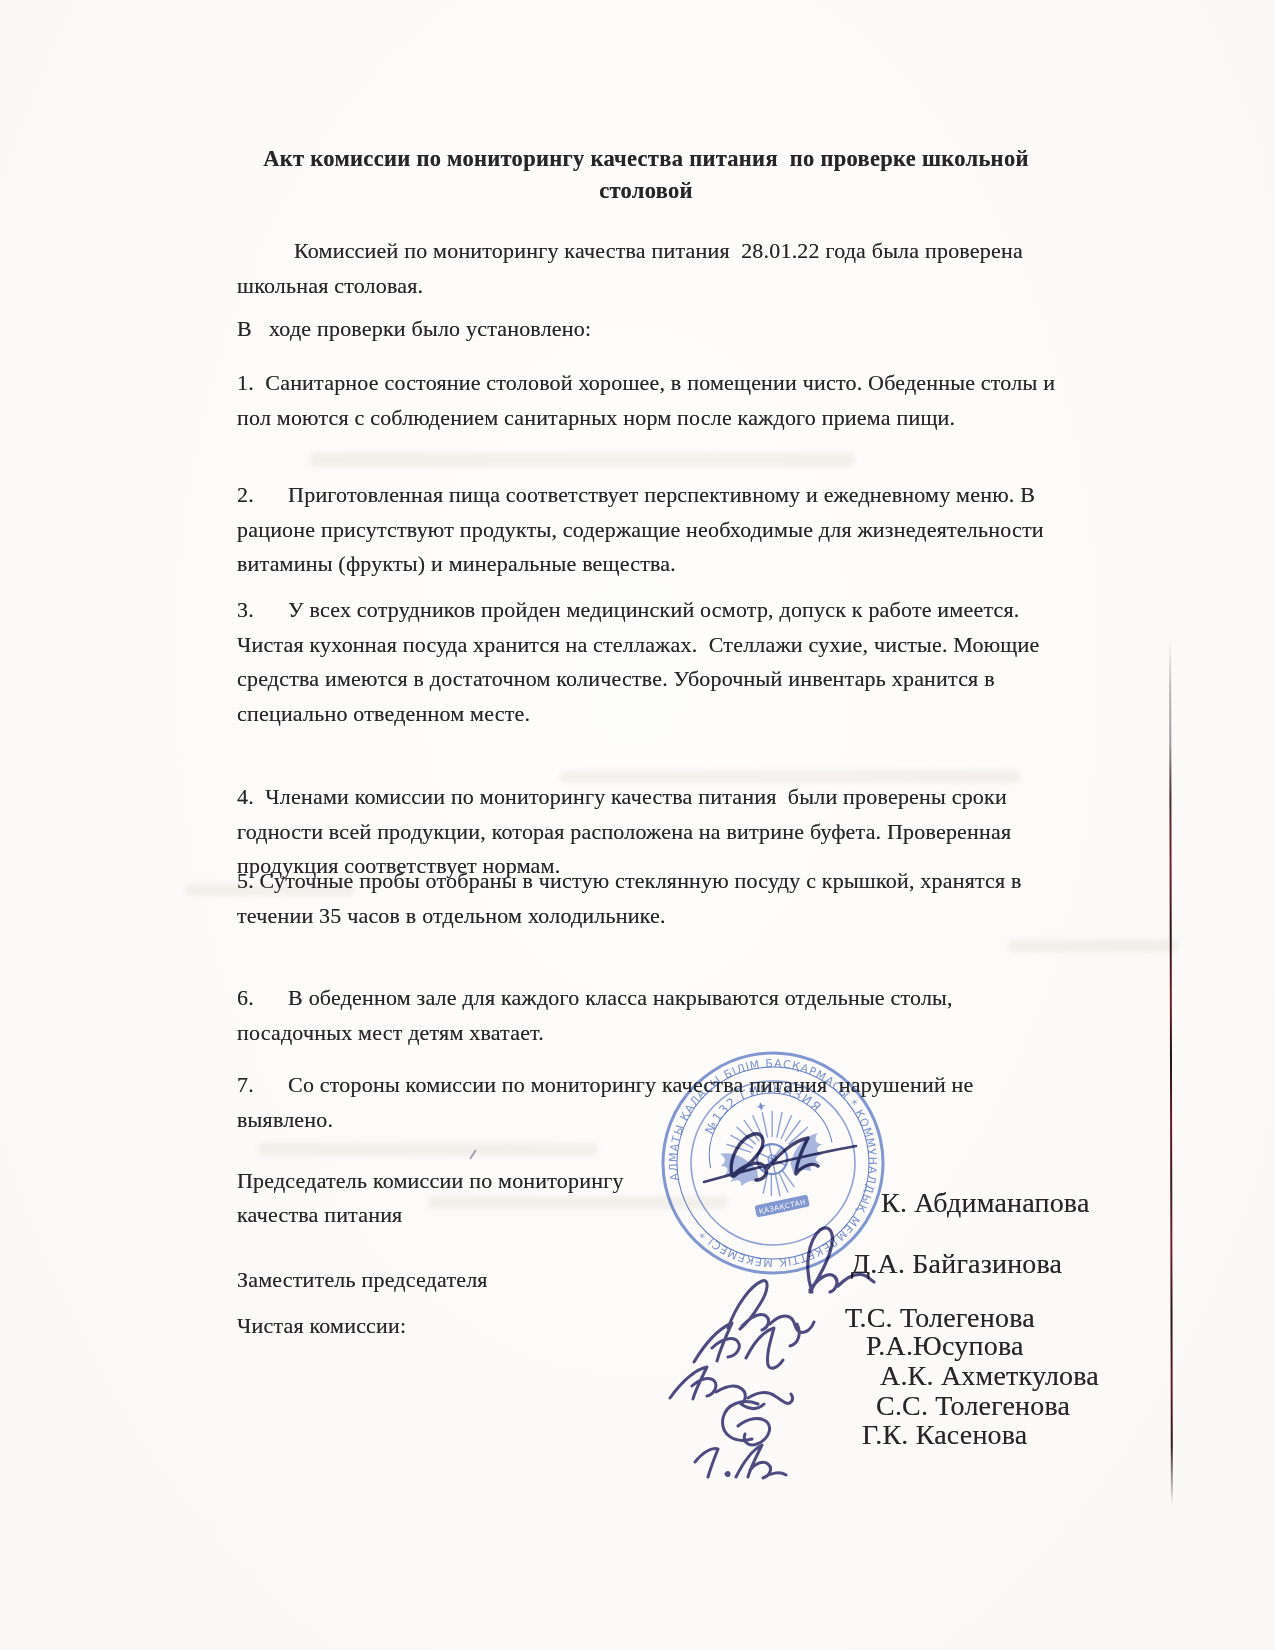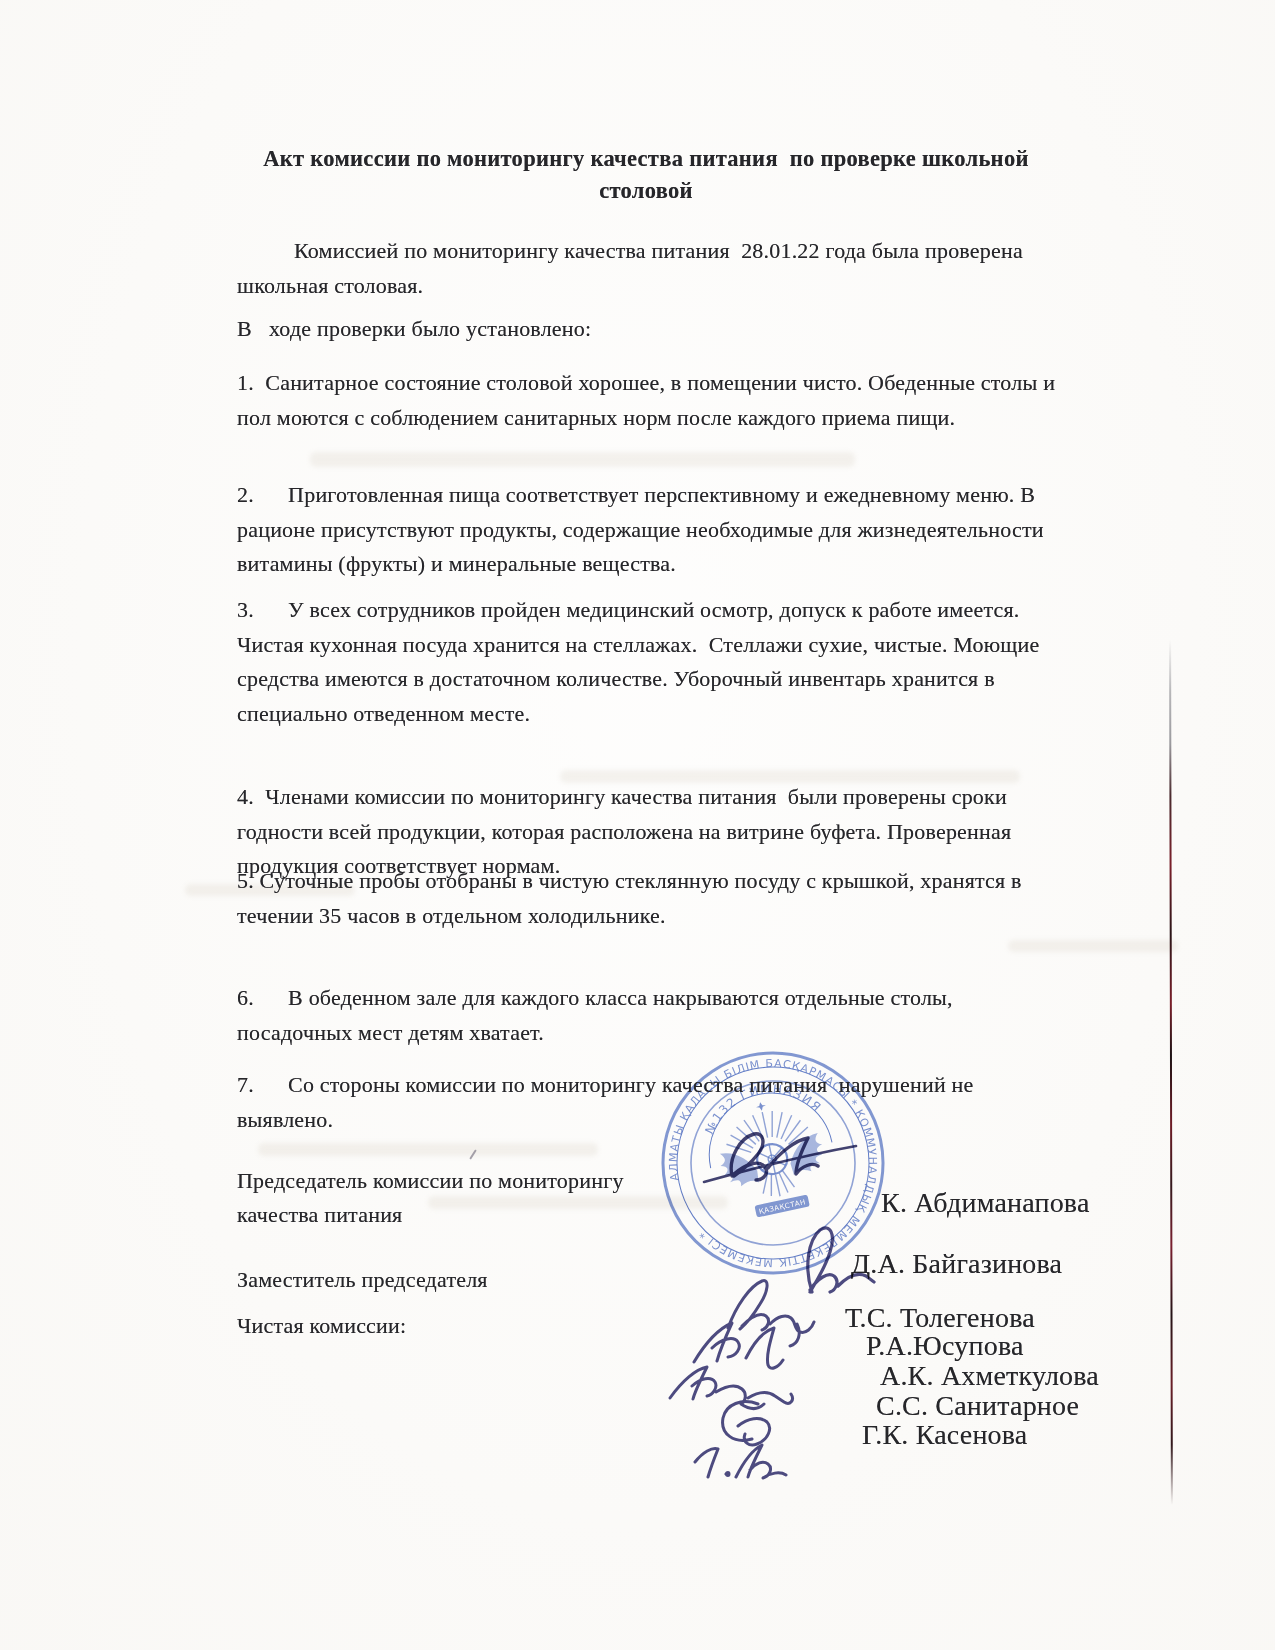--- a/index.html
+++ b/index.html
@@ -83,21 +83,21 @@
 
   <div class="tx sig-label lbl-chair">Председатель комиссии по мониторингу качества питания</div>
   <div class="tx sig-label lbl-deputy">Заместитель председателя</div>
   <div class="tx sig-label lbl-members">Чистая комиссии:</div>
 
   <div class="sig-name n-chair">К. Абдиманапова</div>
   <div class="sig-name n-deputy">Д.А. Байгазинова</div>
   <div class="sig-name n-m0">Т.С. Толегенова</div>
   <div class="sig-name n-m1">Р.А.Юсупова</div>
   <div class="sig-name n-m2">А.К. Ахметкулова</div>
-  <div class="sig-name n-m3">С.С. Санитарное</div>
+  <div class="sig-name n-m3">С.С. Толегенова</div>
   <div class="sig-name n-m4">Г.К. Касенова</div>
 
   <svg class="stamp" viewBox="-117 -117 234 234" font-family="'DejaVu Sans', sans-serif">
     <g transform="rotate(-12)" stroke="#5674c6" fill="none">
       <circle r="110" stroke-width="3" opacity=".8"></circle>
       <circle r="82" stroke-width="1.6" opacity=".7"></circle>
       <path id="ringPath" d="M -96,0 A 96,96 0 1 1 96,0 A 96,96 0 1 1 -96,0"></path>
       <text font-size="11" letter-spacing="1" fill="#5674c6" stroke="none" opacity=".85">
         <textPath href="#ringPath" startOffset="3">АЛМАТЫ ҚАЛАСЫ БІЛІМ БАСҚАРМАСЫ * КОММУНАЛДЫҚ МЕМЛЕКЕТТІК МЕКЕМЕСІ *</textPath>
       </text>

